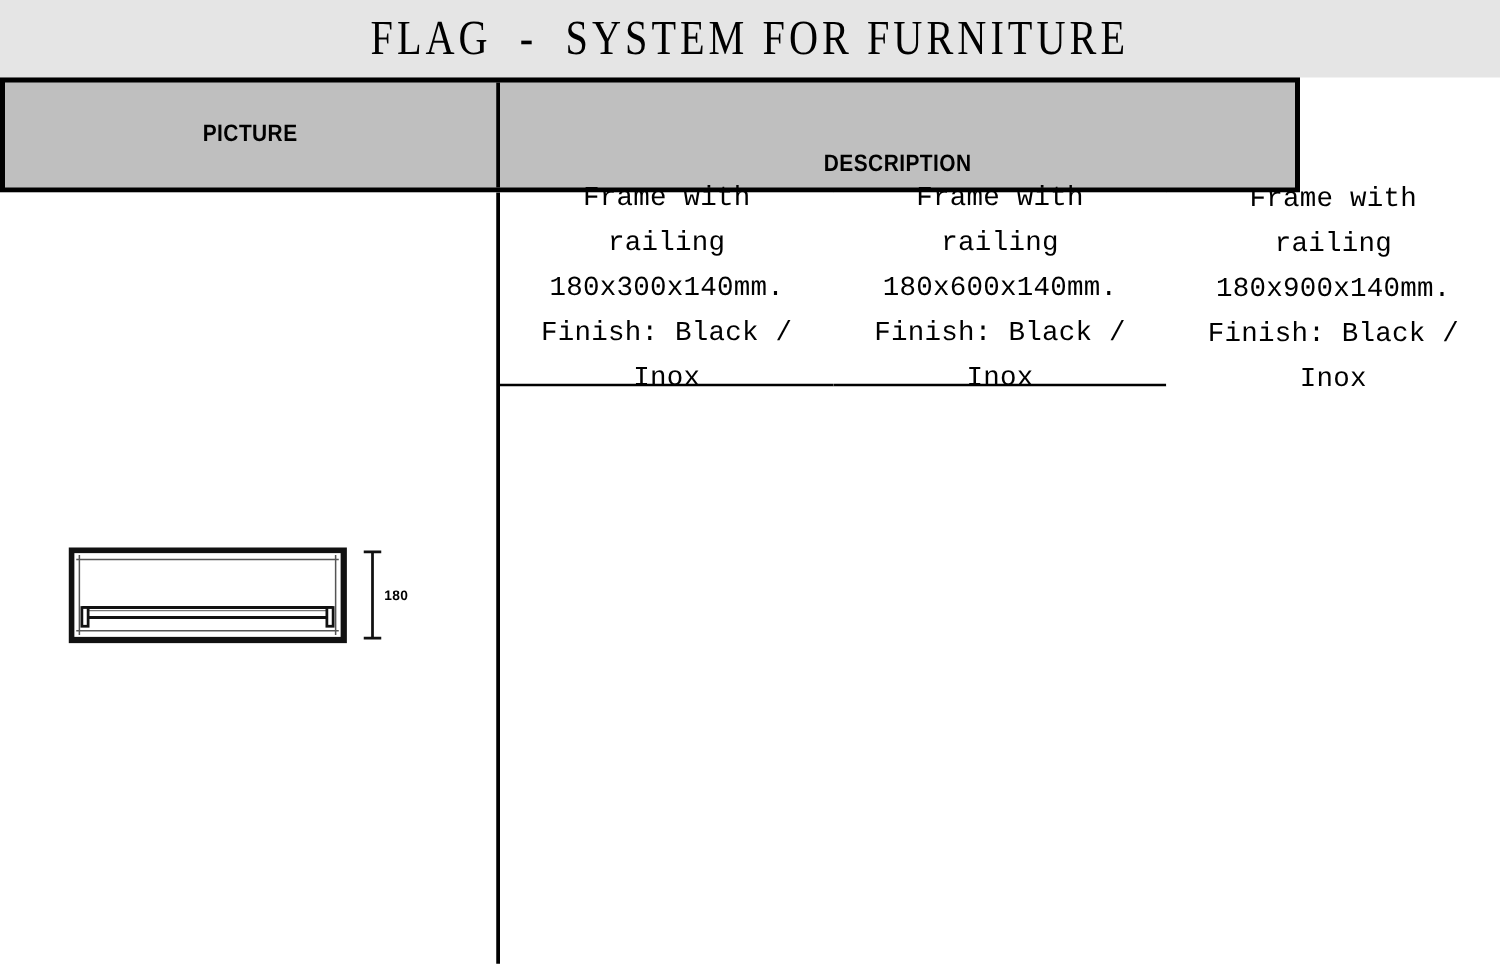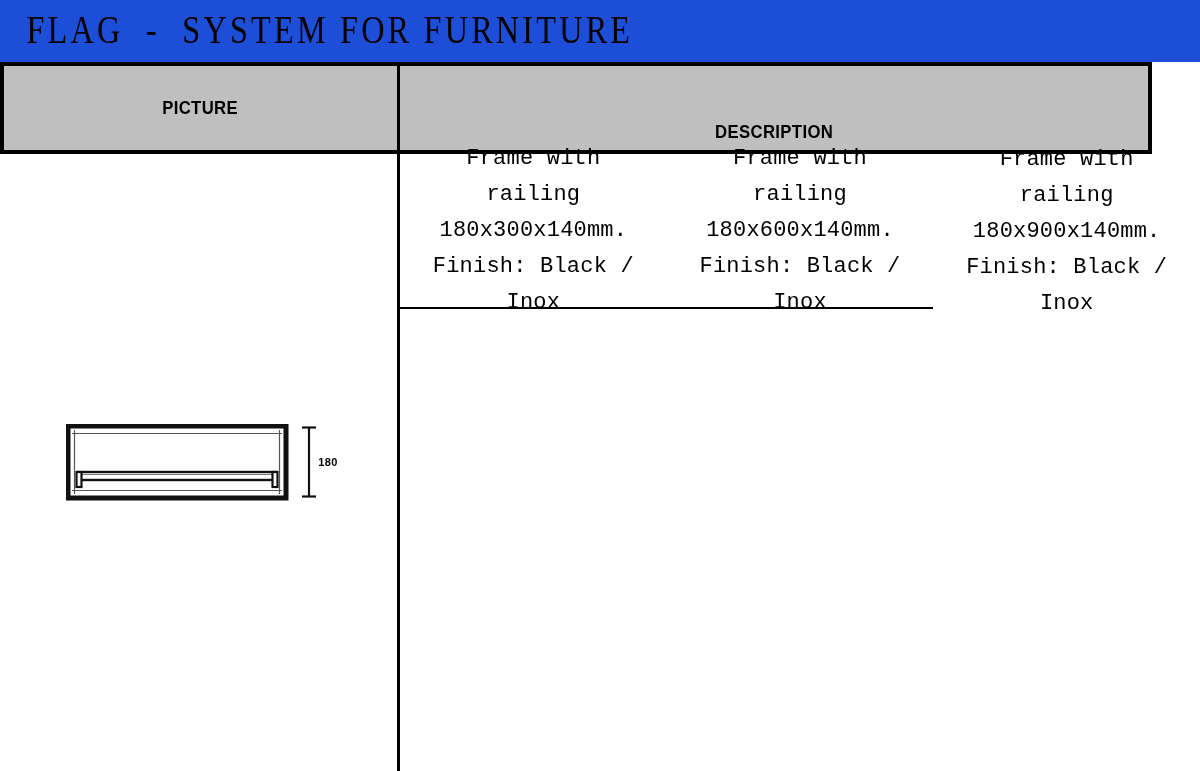--- a/index.html
+++ b/index.html
@@ -15,23 +15,24 @@
     -webkit-font-smoothing: antialiased;
   }
 
   
   .title-banner {
     position: absolute;
     left: 0;
     top: 0;
     width: 1200px;
     height: 62px;
-    background: #1d4ed8;
+    background: #e5e5e5;
     display: flex;
     align-items: center;
+    justify-content: center;
     box-sizing: border-box;
   }
   .title-text {
     font-family: "Liberation Serif", "DejaVu Serif", serif;
     font-size: 35px;
     font-weight: 400;
     color: #000000;
     letter-spacing: 3.5px;
     white-space: pre;
     transform: scaleX(0.92) scaleY(1.12);
@@ -45,21 +46,21 @@
     top: 62px;
     width: 1200px;
     height: 709px;
   }
 
   
   .thead {
     position: absolute;
     left: 0;
     top: 0;
-    width: 1152px;
+    width: 1040px;
     height: 92px;
     display: flex;
     box-sizing: border-box;
     background: #bfbfbf;
     border-top: 4px solid #000;
     border-bottom: 4px solid #000;
     border-left: 4px solid #000;
     border-right: 4px solid #000;
   }
   .th {
@@ -135,24 +136,23 @@
     color: #000000;
     text-align: center;
     letter-spacing: 0.2px;
     max-width: 730px;
   }
 
   
   .drawing {
     position: absolute;
     left: 55px;
-    top: 270px;
+    top: 284px;
     width: 280px;
     height: 80px;
-    margin-left: 11px;
   }
   .drawing svg { display: block; }
   .dim-label {
     font-family: "Liberation Sans", "DejaVu Sans", sans-serif;
     font-weight: bold;
     font-size: 11px;
     fill: #000000;
     letter-spacing: 0.3px;
   }
 </style>

